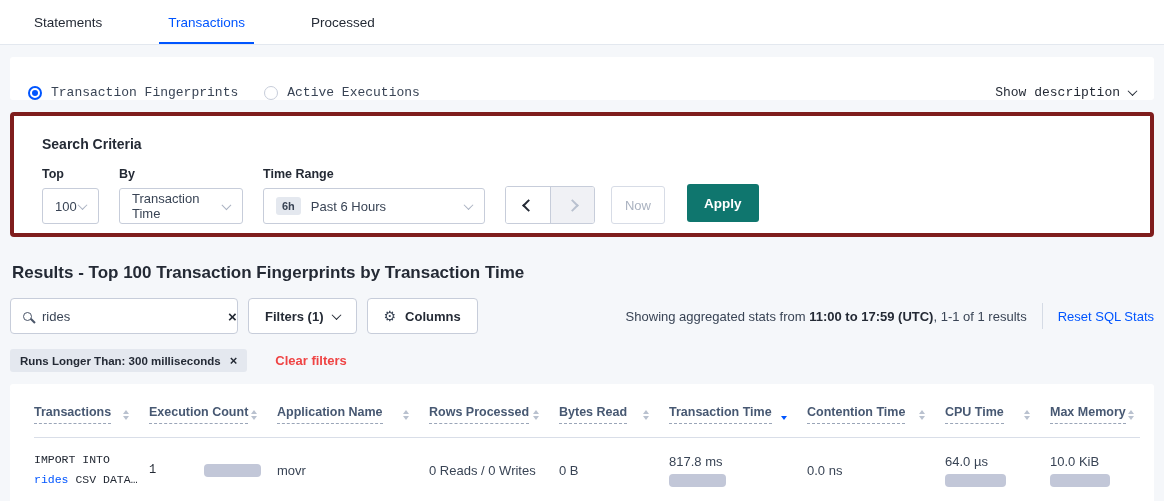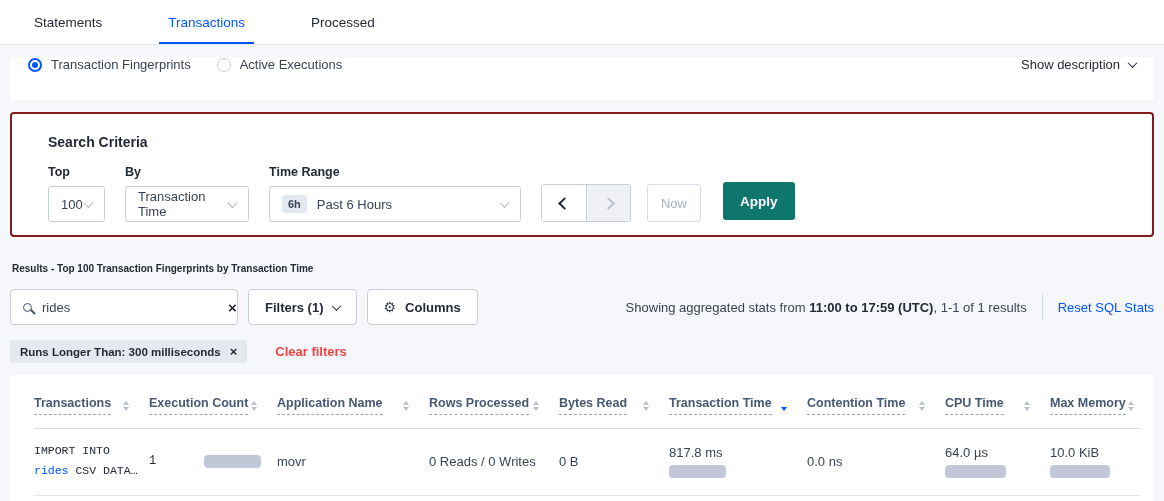--- a/index.html
+++ b/index.html
@@ -39,22 +39,23 @@
     background: #0055ff;
   }
 
   
   .radio-card {
     margin: 12px 10px 0;
     background: #fff;
     height: 43px;
     border-radius: 3px;
     display: flex;
-    align-items: flex-start;
+    align-items: flex-end;
     padding: 0 18px;
+    font-family: Liberation Mono, monospace;
   }
   .radio-option { display: flex; align-items: center; margin-right: 26px; cursor: pointer; }
   .radio-circle {
     width: 14px; height: 14px;
     border-radius: 50%;
     border: 1px solid #c7cdda;
     background: #fff;
     margin-right: 9px;
     position: relative;
     flex: none;
@@ -83,43 +84,43 @@
     border-right: 1.7px solid currentColor;
     border-bottom: 1.7px solid currentColor;
     transform: rotate(45deg) translate(-1px,-1px);
   }
   .chev.light { color: #aab2c2; }
 
   
   .criteria-card {
     margin: 12px 10px 0;
     background: #fff;
-    border: 2px solid #7f1d1d;
+    border: 4px solid #7f1d1d;
     border-radius: 4px;
     height: 125px;
-    padding: 20px 36px 0;
+    padding: 20px 28px 0;
   }
   .criteria-title { font-size: 14px; font-weight: bold; color: #242a35; }
   .criteria-row { display: flex; align-items: flex-end; margin-top: 15px; }
   .field { margin-right: 20px; }
   .field-label { font-size: 12.5px; font-weight: bold; color: #242a35; margin-bottom: 7px; }
   .select-box {
     height: 36px;
     border: 1px solid #c7cdda;
     border-radius: 3px;
     background: #fff;
     display: flex;
     align-items: center;
     padding: 0 12px;
     cursor: pointer;
   }
   .select-box .chev { margin-left: auto; }
   .w-top { width: 57px; }
   .w-by { width: 124px; }
-  .w-time { width: 252px; }
+  .w-time { width: 222px; }
   .badge-6h {
     background: #e4e8ef;
     border-radius: 3px;
     font-size: 11px;
     font-weight: bold;
     color: #394455;
     padding: 3px 6px;
     margin-right: 10px;
   }
   .arrow-group {
@@ -173,21 +174,21 @@
     font-size: 13.5px;
     font-weight: bold;
     font-family: inherit;
     margin-bottom: 2px;
     cursor: pointer;
   }
 
   
   .results-heading {
     margin: 26px 12px 0;
-    font-size: 10px;
+    font-size: 17px;
     font-weight: bold;
     color: #242a35;
   }
   .controls-row { margin: 15px 10px 0; display: flex; align-items: center; }
   .search-box {
     width: 228px;
     height: 36px;
     background: #fff;
     border: 1px solid #c7cdda;
     border-radius: 4px;

